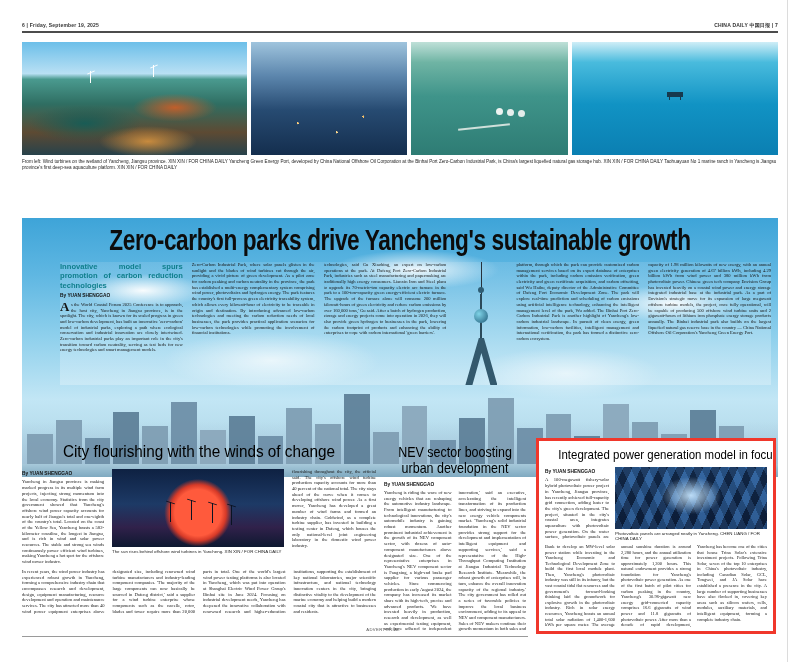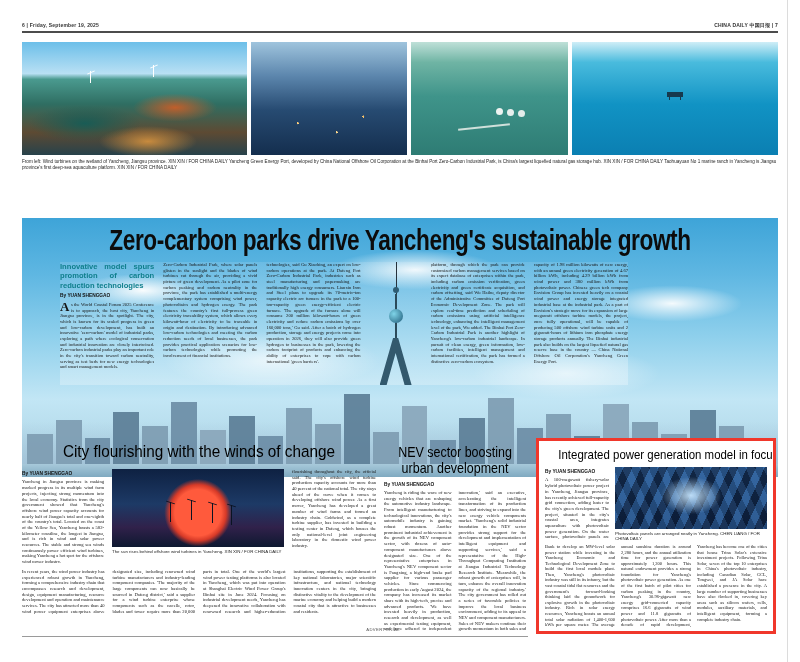--- a/index.html
+++ b/index.html
@@ -43,21 +43,21 @@
   
   .feature { position:absolute; left:22px; top:175px; width:756px; height:259px; overflow:hidden; background:
       radial-gradient(ellipse 90px 24px at 16% 28%, rgba(255,255,255,.95), rgba(255,255,255,0) 70%),
       radial-gradient(ellipse 120px 28px at 52% 20%, rgba(255,255,255,.9), rgba(255,255,255,0) 70%),
       radial-gradient(ellipse 100px 26px at 86% 33%, rgba(255,255,255,.92), rgba(255,255,255,0) 70%),
       radial-gradient(ellipse 150px 40px at 33% 55%, rgba(255,255,255,.7), rgba(255,255,255,0) 72%),
       radial-gradient(ellipse 130px 36px at 72% 60%, rgba(255,255,255,.6), rgba(255,255,255,0) 72%),
       linear-gradient(180deg,#3ea4d8 0%,#5fb7e2 22%,#8fd0ec 46%,#c2e6f5 70%,#a8cfe0 100%); margin-top: 43px; }
   .feature h1 { padding-top:6px; text-align:center; font-family:"Liberation Sans", sans-serif; font-weight:bold;
                 font-size:29px; letter-spacing:-.5px; color:#0c0c0c; transform:scaleX(.78); white-space:nowrap; }
-  .feature-body { position:absolute; left:38px; top:44px; width:568px; height:123px; display:flex; gap:9px;
+  .feature-body { position:absolute; left:38px; top:44px; width:711px; height:123px; display:flex; gap:9px;
                   overflow:hidden; background:linear-gradient(180deg, rgba(255,255,255,.12), rgba(255,255,255,.28)); }
   .fcol { flex:1; font-size:4.6px; line-height:1.24; text-align:justify; color:#161616; overflow:hidden; }
   .standfirst { font-family:"Liberation Sans", sans-serif; font-weight:bold; font-size:7.6px; line-height:1.25;
                 color:#0f7f8c; margin-bottom:3px; }
   .byline { font-family:"Liberation Sans", sans-serif; font-weight:bold; font-size:4.8px; color:#101010; margin:2px 0 2.5px; }
   .dropcap::first-letter { float:left; font-size:13px; line-height:10px; padding-right:1.5px; font-weight:bold; }
 
   
   .tower-col { flex:0 0 52px; position:relative; }
   .t-antenna { position:absolute; left:50%; top:0; width:1px; height:34px; background:#26323c; }

